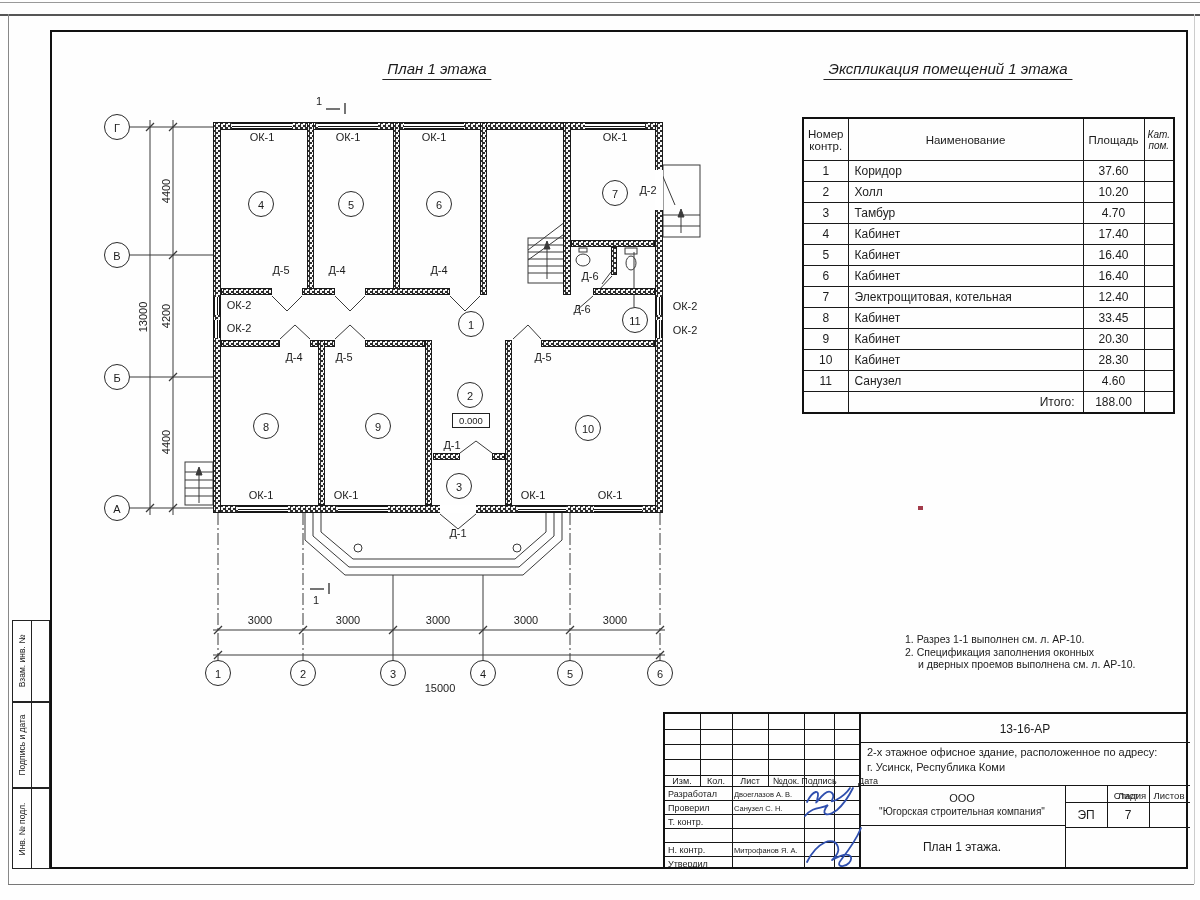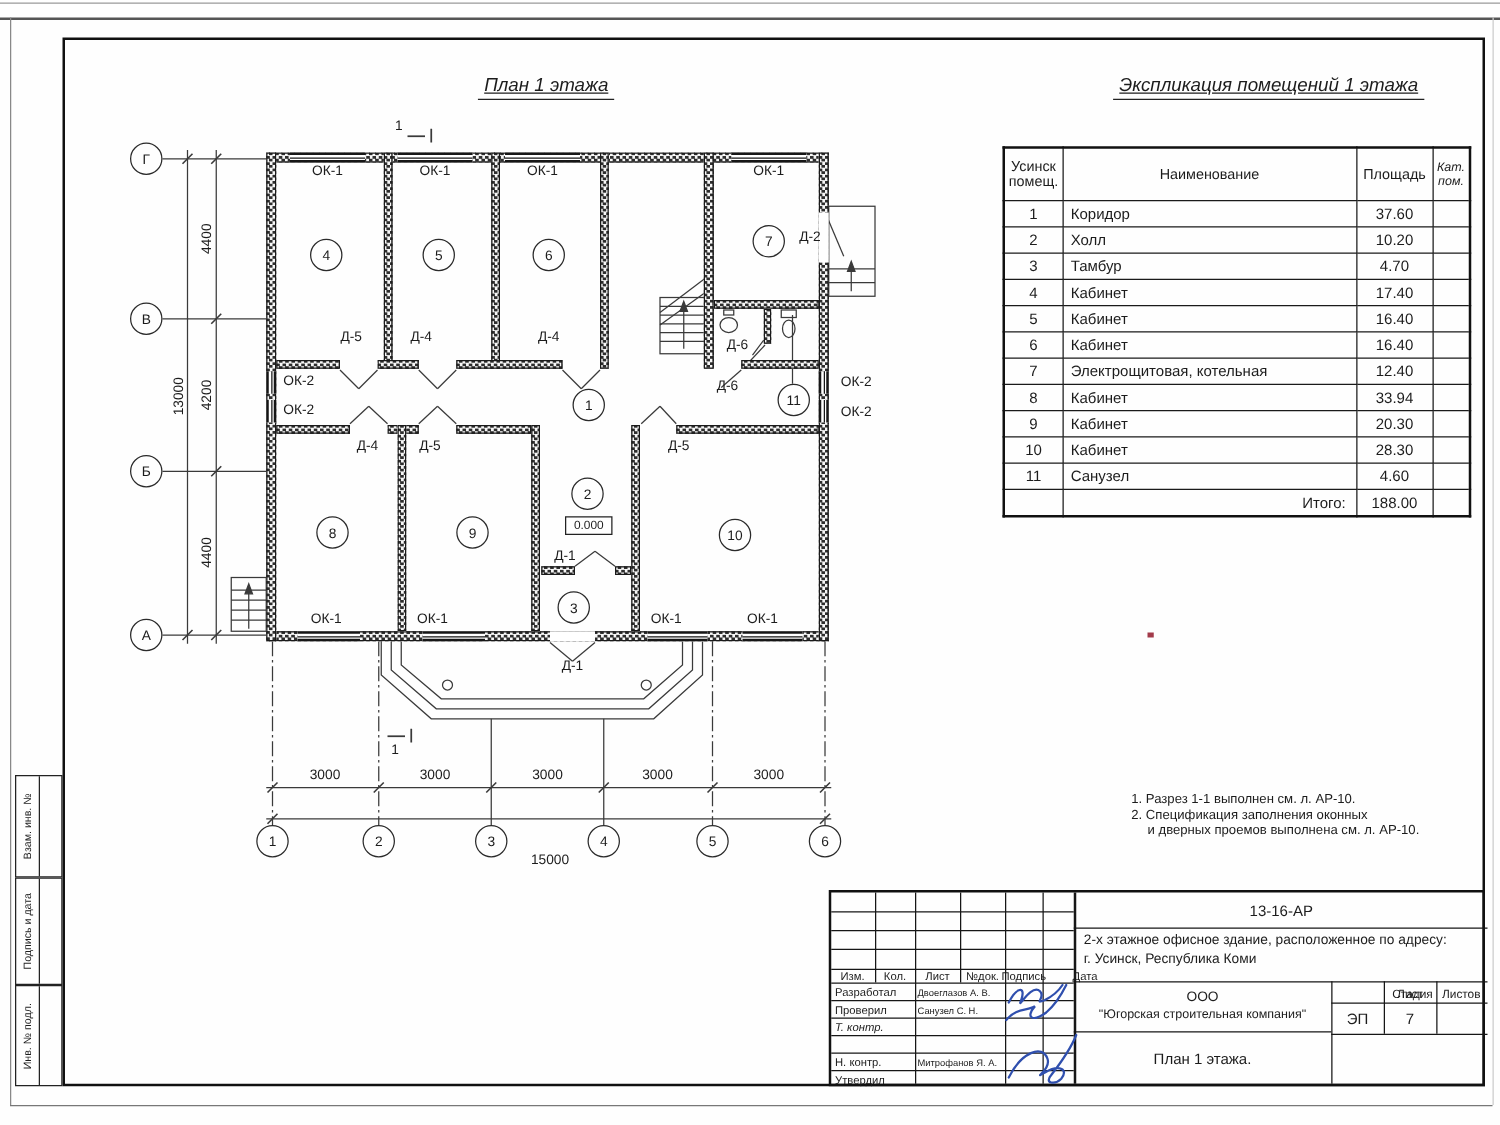--- a/index.html
+++ b/index.html
@@ -15,21 +15,21 @@
   .gap{position:absolute;background:#fff;}
   .win-h{position:absolute;background:#fff;border-top:2px solid #161616;border-bottom:2px solid #161616;box-sizing:border-box;}
   .win-h::after{content:"";position:absolute;left:0;right:0;top:50%;height:1px;background:#161616;}
   .win-v{position:absolute;background:#fff;border-left:2px solid #161616;border-right:2px solid #161616;box-sizing:border-box;}
   .win-v::after{content:"";position:absolute;top:0;bottom:0;left:50%;width:1px;background:#161616;}
   .lbl{position:absolute;font-size:11px;white-space:nowrap;transform:translateX(-50%);}
   .rot{transform:translate(-50%,-50%) rotate(-90deg);transform-origin:center;position:absolute;font-size:11px;white-space:nowrap;}
   .circ{position:absolute;width:26px;height:26px;border:1px solid #2a2a2a;border-radius:50%;
         text-align:center;line-height:26px;font-size:11px;background:transparent;box-sizing:border-box;}
   .title{position:absolute;transform:translateX(-50%);font-style:italic;font-size:15px;
-         border-bottom:1.4px solid #222;padding:0 5px 2px;white-space:nowrap;text-decoration:underline;}
+         border-bottom:1.4px solid #222;padding:0 5px 2px;white-space:nowrap;}
   .elev{position:absolute;border:1px solid #222;background:#fff;font-size:9.5px;text-align:center;}
   
   #explication{position:absolute;left:802px;top:117px;border-collapse:collapse;table-layout:fixed;
                font-size:12px;border:2px solid #111;}
   #explication th,#explication td{border:1px solid #1a1a1a;font-weight:normal;padding:0 3px;overflow:hidden;}
   #explication th{height:41px;font-size:11.5px;}
   #explication td{height:20px;text-align:center;}
   #explication td.c-name{text-align:left;padding-left:6px;}
   .tr-right{text-align:right !important;padding-right:8px !important;}
   
@@ -61,21 +61,21 @@
 <div class="sidebox" style="top:702px;height:86px;">
   <div class="divline"></div>
   <span class="rlab">Подпись и дата</span>
 </div>
 <div class="sidebox" style="top:788px;height:81px;">
   <div class="divline"></div>
   <span class="rlab">Инв. № подл.</span>
 </div>
 
 <div class="title" style="left:437px;top:60px;">План 1 этажа</div>
-<div class="title" style="left:1015px;top:60px;text-align:center;">Экспликация помещений 1 этажа</div>
+<div class="title" style="left:948px;top:60px;text-align:center;">Экспликация помещений 1 этажа</div>
 
 <svg class="abs" style="left:0;top:0;" width="1200" height="900" viewBox="0 0 1200 900">
   <g stroke="#3a3a3a" stroke-width="1" fill="none">
 
     <line x1="130" y1="127" x2="213" y2="127"></line>
       <line x1="130" y1="255" x2="213" y2="255"></line>
     <line x1="130" y1="377" x2="213" y2="377"></line>
       <line x1="130" y1="508" x2="213" y2="508"></line>
 
     <g stroke-dasharray="12 3 2 3">
@@ -304,21 +304,21 @@
 
 <table id="explication">
   <colgroup>
       <col style="width:45px;">
       <col style="width:235px;">
       <col style="width:61px;">
       <col style="width:25px;">
     </colgroup>
   <thead>
     <tr>
-      <th>Усинск помещ.</th>
+      <th>Номер контр.</th>
       <th>Наименование</th>
       <th>Площадь</th>
       <th style="font-size:10px;font-style:italic;">Кат. пом.</th>
     </tr>
   </thead>
   <tbody>
       <tr>
         <td class="c-num">1</td>
         <td class="c-name">Коридор</td>
         <td class="c-area">37.60</td>
@@ -356,21 +356,21 @@
       </tr>
       <tr>
         <td class="c-num">7</td>
         <td class="c-name">Электрощитовая, котельная</td>
         <td class="c-area">12.40</td>
         <td class="c-cat"></td>
       </tr>
       <tr>
         <td class="c-num">8</td>
         <td class="c-name">Кабинет</td>
-        <td class="c-area">33.94</td>
+        <td class="c-area">33.45</td>
         <td class="c-cat"></td>
       </tr>
       <tr>
         <td class="c-num">9</td>
         <td class="c-name">Кабинет</td>
         <td class="c-area">20.30</td>
         <td class="c-cat"></td>
       </tr>
       <tr>
         <td class="c-num">10</td>
@@ -432,21 +432,21 @@
 
   <span class="st stc" style="left:17px;top:62px;">Изм.</span>
   <span class="st stc" style="left:51px;top:62px;">Кол.</span>
   <span class="st stc" style="left:85px;top:62px;">Лист</span>
   <span class="st stc" style="left:121px;top:62px;">№док.</span>
   <span class="st stc" style="left:154px;top:62px;">Подпись</span>
   <span class="st stc" style="left:181px;top:62px;padding-left:44px;">Дата</span>
 
   <span class="st" style="left:3px;top:75px;text-align:center;">Разработал</span>
   <span class="st" style="left:3px;top:89px;">Проверил</span>
-  <span class="st" style="left:3px;top:103px;font-style:italic;">Т. контр.</span>
+  <span class="st" style="left:3px;top:103px;">Т. контр.</span>
   <span class="st" style="left:3px;top:131px;">Н. контр.</span>
   <span class="st" style="left:3px;top:145px;">Утвердил</span>
 
   <span class="st" style="left:69px;top:76px;font-size:7.5px;">Двоеглазов А. В.</span>
   <span class="st" style="left:69px;top:90px;font-size:7.5px;">Санузел С. Н.</span>
   <span class="st" style="left:69px;top:132px;font-size:7.5px;">Митрофанов Я. А.</span>
 
   <span class="st stc" style="left:360px;top:8px;font-size:12px;">13-16-АР</span>
   <span class="st" style="left:202px;top:32px;font-size:11px;">2-х этажное офисное здание, расположенное по адресу:</span>
   <span class="st" style="left:202px;top:47px;font-size:11px;">г. Усинск, Республика Коми</span>

